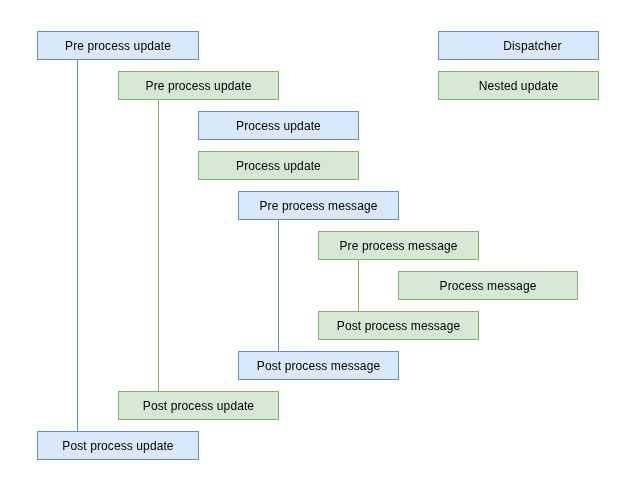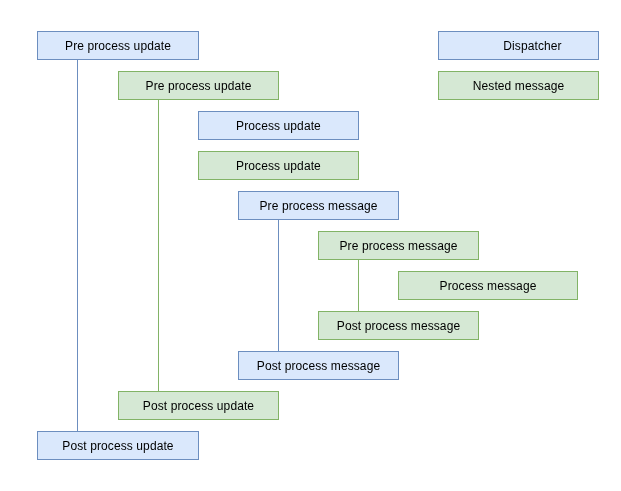--- a/index.html
+++ b/index.html
@@ -93,17 +93,17 @@
       <div class="node dispatcher" style="left: 29px; top: 431px; width: 162px; height: 29px;">
         <span>Post process update</span>
       </div>
     </div>
 
   <div id="legend">
       <div class="node dispatcher" style="left: 430px; top: 31px; width: 161px; height: 29px; padding-left: 28px;">
         <span>Dispatcher</span>
       </div>
       <div class="node nested" style="left: 430px; top: 71px; width: 161px; height: 29px;">
-        <span>Nested message</span>
+        <span>Nested update</span>
       </div>
     </div>
 
 </div>
 
 </body></html>

